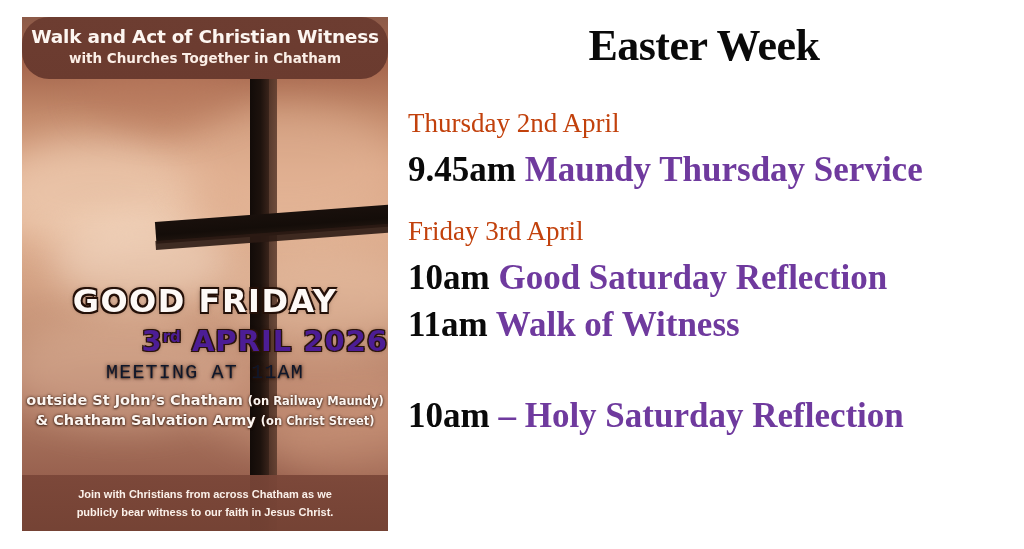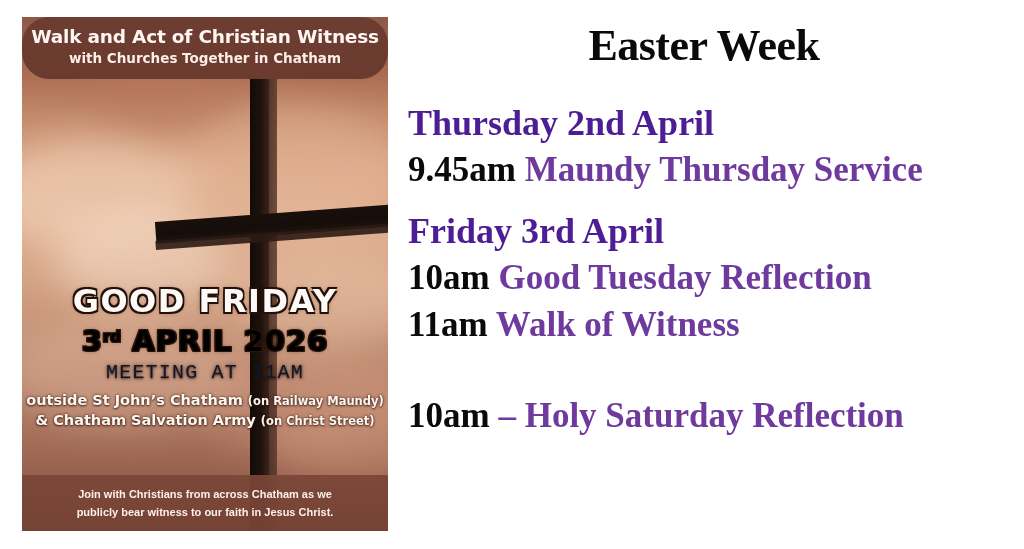--- a/index.html
+++ b/index.html
@@ -175,26 +175,27 @@
        0 0 5px rgba(40,16,8,.6);
     white-space: nowrap;
     margin-top: 16px;
   }
   .hl-april {
     font-family: "DejaVu Sans", sans-serif;
     font-weight: bold;
     font-size: 29px;
     line-height: 32px;
     letter-spacing: 1px;
-    color: #000000;
+    color: #4c1d95;
     text-shadow:
       -1.3px -1.3px 0 #2b140a, 1.3px -1.3px 0 #2b140a,
       -1.3px  1.3px 0 #2b140a, 1.3px  1.3px 0 #2b140a,
        0 0 4px rgba(40,16,8,.55);
     white-space: nowrap;
+    text-align: right;
   }
   .hl-april sup {
     font-size: 15px;
     vertical-align: 9px;
     letter-spacing: 0;
   }
   .hl-meeting {
     font-family: Liberation Mono, monospace;
     font-weight: normal;
     font-size: 20px;
@@ -241,24 +242,24 @@
   .day-group {
     position: absolute;
     left: 4px;
     width: 616px;
   }
   .day-group.g1 { top: 100px; }
   .day-group.g2 { top: 208px; }
   .day-group.g3 { top: 392px; }
 
   .day-head {
-    font-size: 36px;
-    font-weight: bold;
+    font-size: 27px;
+    font-weight: normal;
     line-height: 46px;
-    color: #4c1d95;
+    color: #c2410c;
     white-space: nowrap;
   }
   .day-row {
     font-size: 35px;
     font-weight: bold;
     line-height: 47px;
     color: #0a0a0a;
     white-space: nowrap;
   }
   .ev-time { color: #0a0a0a; }
@@ -314,21 +315,21 @@
     <div class="day-row">
       <span class="ev-time">9.45am</span>
       <span class="ev-name">Maundy Thursday Service</span>
     </div>
   </div>
 
   <div class="day-group g2">
     <div class="day-head">Friday 3rd April</div>
     <div class="day-row">
       <span class="ev-time">10am</span>
-      <span class="ev-name">Good Tuesday Reflection</span>
+      <span class="ev-name">Good Saturday Reflection</span>
     </div>
     <div class="day-row">
       <span class="ev-time">11am</span>
       <span class="ev-name">Walk of Witness</span>
     </div>
   </div>
 
   <div class="day-group g3">
     <div class="day-row">
       <span class="ev-time">10am</span>

